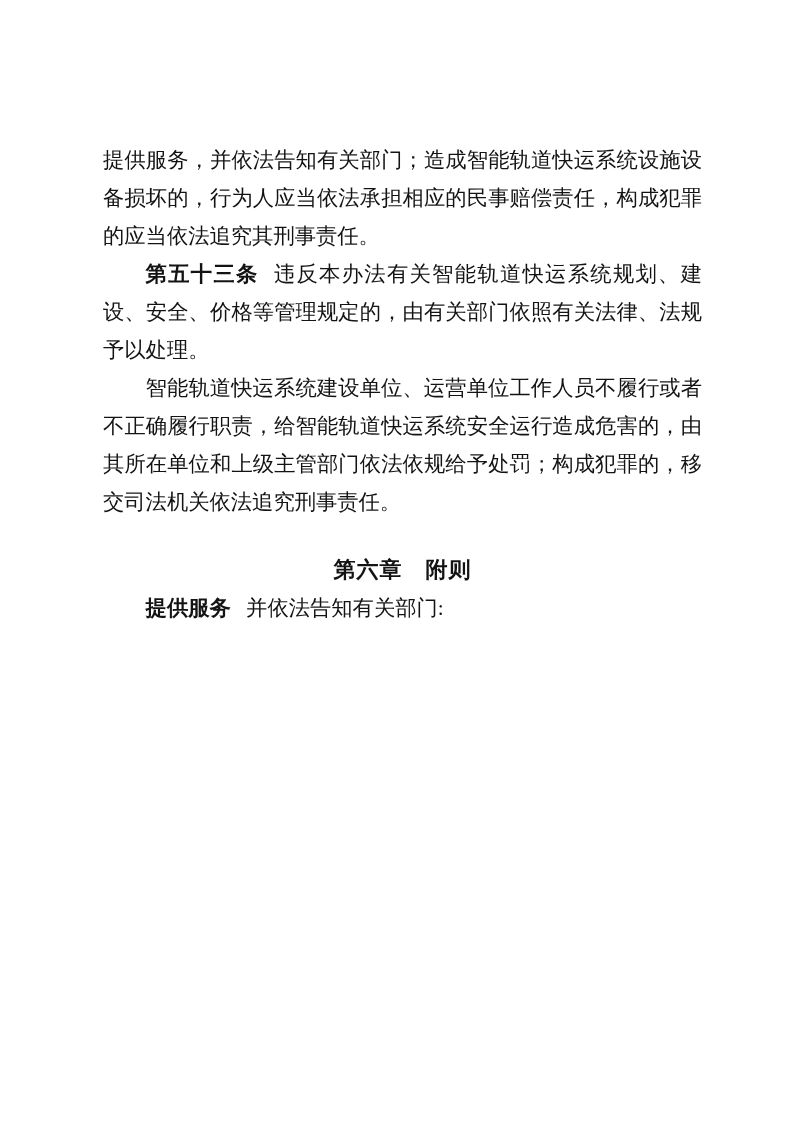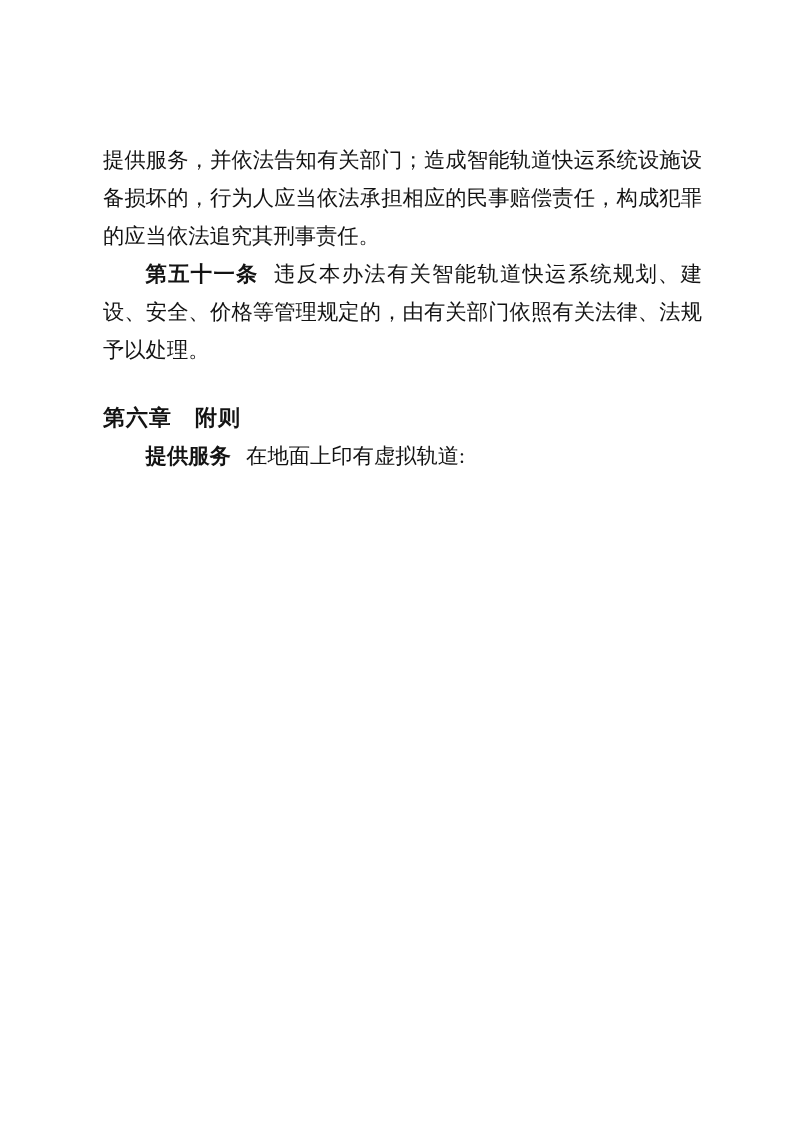--- a/index.html
+++ b/index.html
@@ -35,21 +35,21 @@
   }
   .article-lead {
     font-weight: 700;
     padding-right: 0.72em;
   }
   .chapter-heading {
     margin: 30px 0 0 0;
     font-size: 22px;
     line-height: 38px;
     font-weight: 700;
-    text-align: left;
+    text-align: center;
     font-family: "Liberation Sans", "DejaVu Sans", sans-serif;
     letter-spacing: 1px;
   }
   .footer {
     position: absolute;
     top: 967px;
     left: 104px;
     font-size: 28px;
     line-height: 26px;
     color: #0369a1;
@@ -57,26 +57,27 @@
   }
 </style>
 </head>
 <body>
 
 <div class="page">
   <div class="content">
 
     <p class="para"><span>提供服务，并依法告知有关部门；造成智能轨道快运系统设施设备损坏的，行为人应当依法承担相应的民事赔偿责任，构成犯罪的应当依法追究其刑事责任。</span></p>
 
-    <p class="para indent"><b class="article-lead">第五十一条</b><span>违反本办法有关智能轨道快运系统规划、建设、安全、价格等管理规定的，由有关部门依照有关法律、法规予以处理。</span></p>
+    <p class="para indent"><b class="article-lead">第五十三条</b><span>违反本办法有关智能轨道快运系统规划、建设、安全、价格等管理规定的，由有关部门依照有关法律、法规予以处理。</span></p>
 
 
+    <p class="para indent"><span>智能轨道快运系统建设单位、运营单位工作人员不履行或者不正确履行职责，给智能轨道快运系统安全运行造成危害的，由其所在单位和上级主管部门依法依规给予处罚；构成犯罪的，移交司法机关依法追究刑事责任。</span></p>
 
     <h2 class="chapter-heading">第六章　附则</h2>
 
-    <p class="para indent"><b class="article-lead">提供服务</b><span>在地面上印有虚拟轨道:</span></p>
+    <p class="para indent"><b class="article-lead">提供服务</b><span>并依法告知有关部门:</span></p>
 
 
 
   </div>
 
   <div class="footer"><span>— 18 —</span></div>
 </div>
 
 </body></html>

